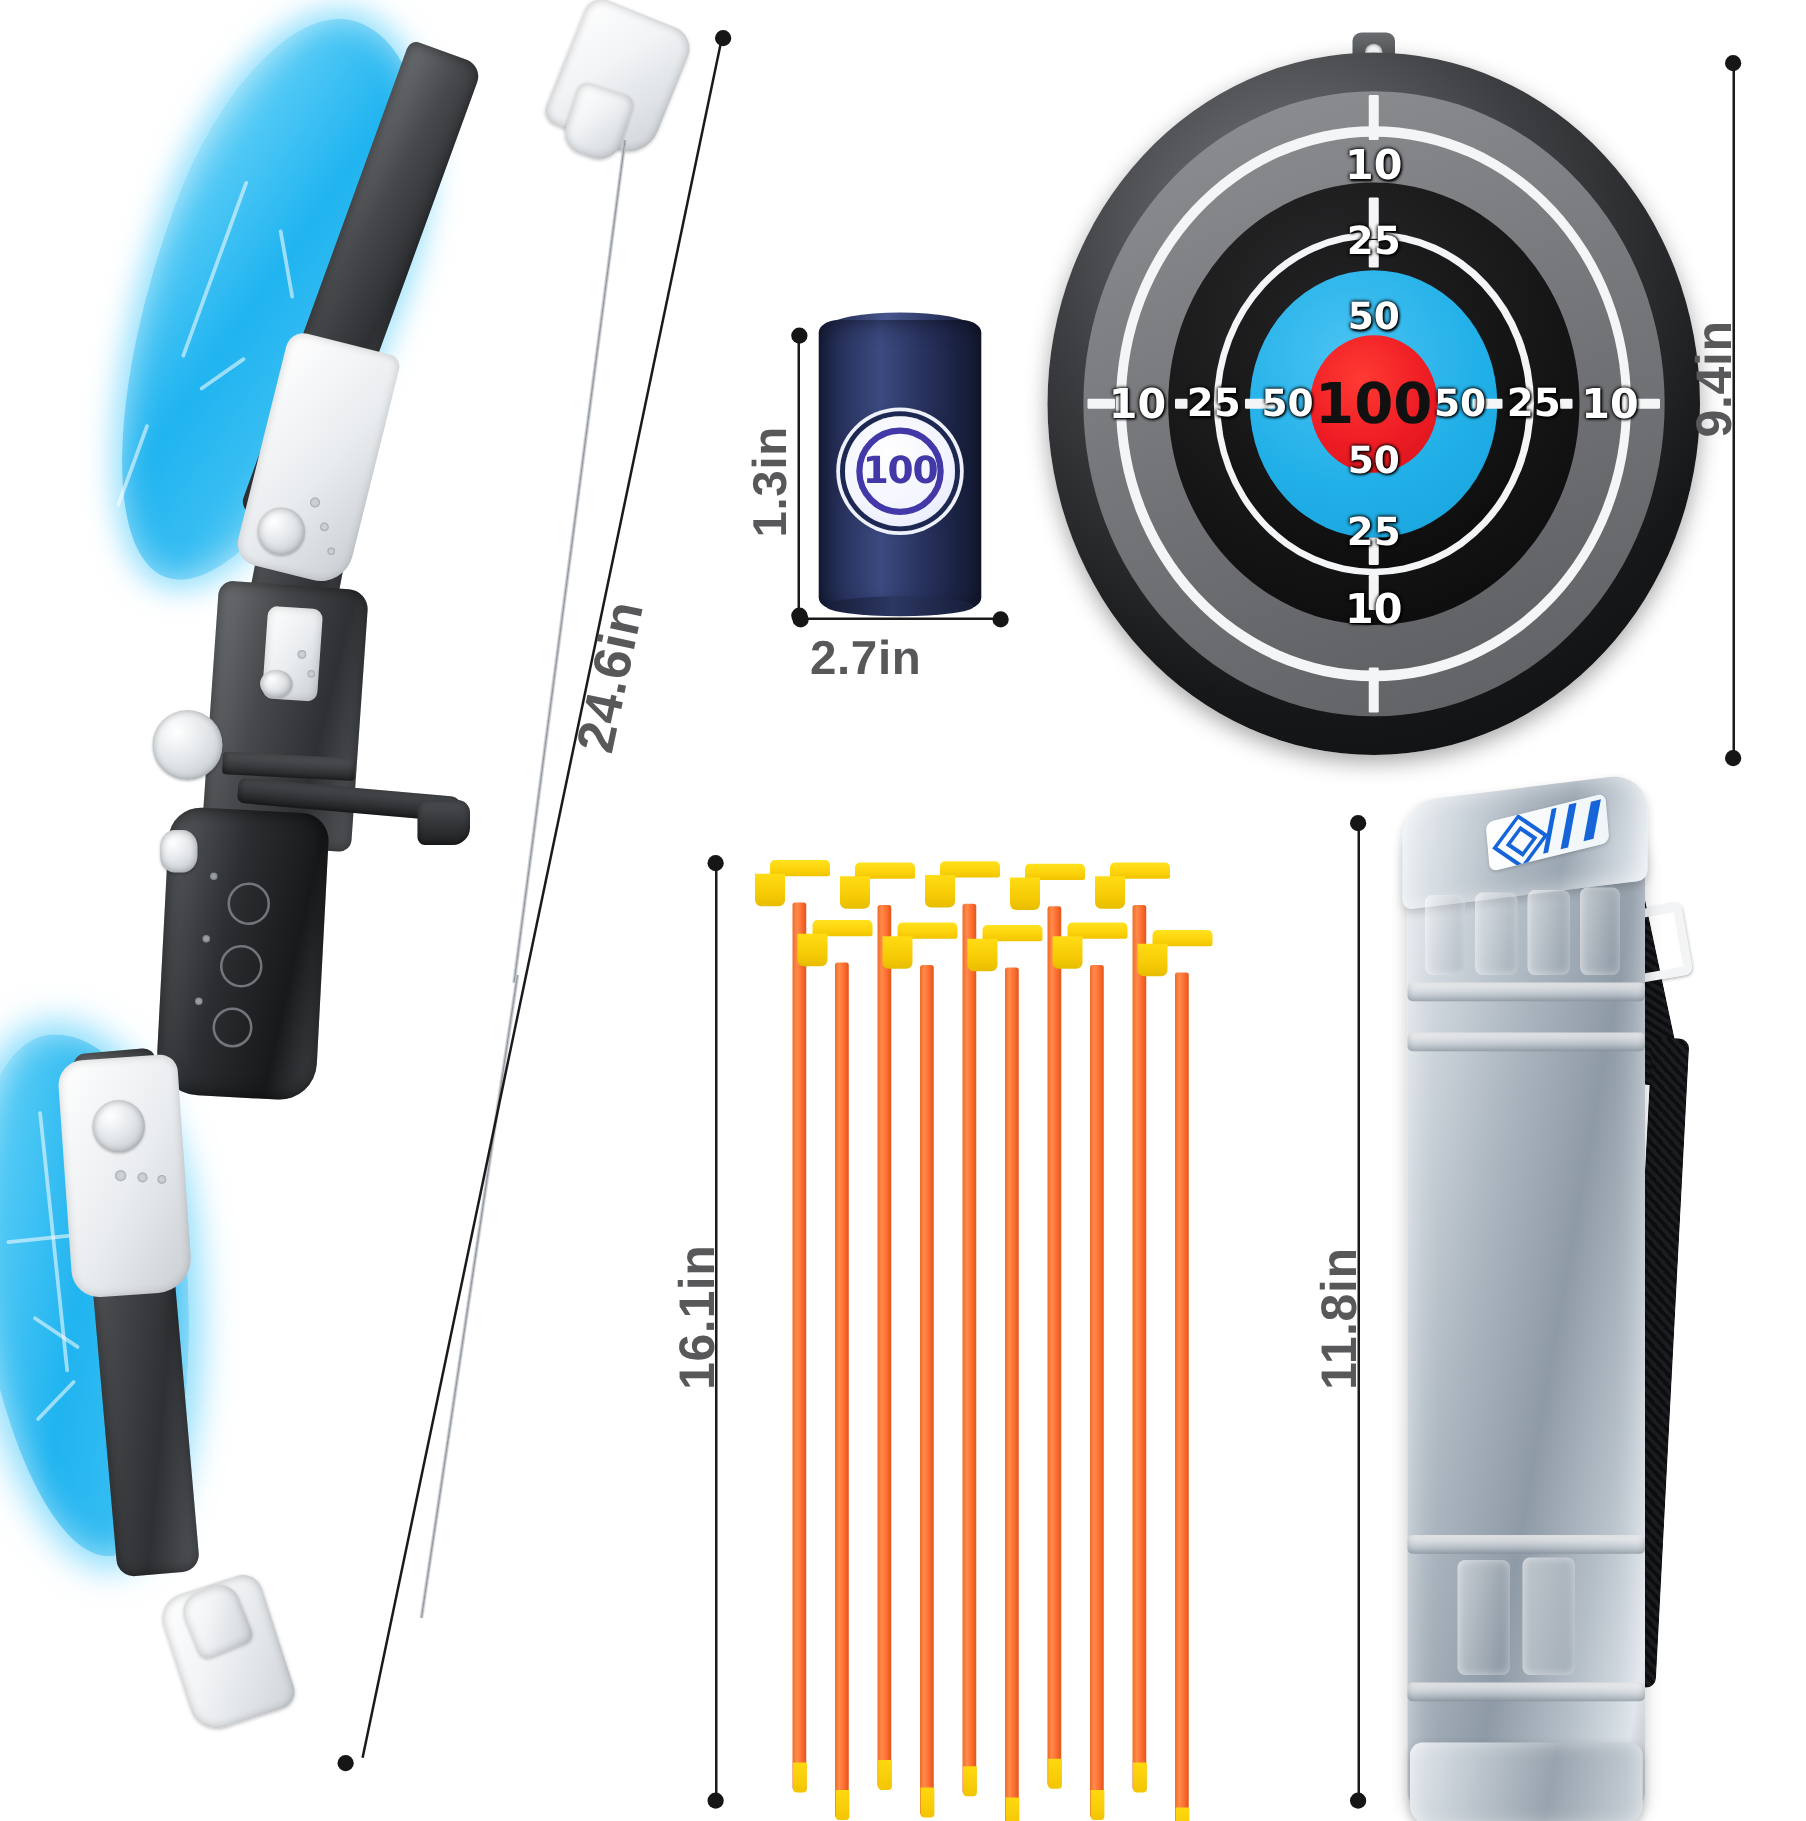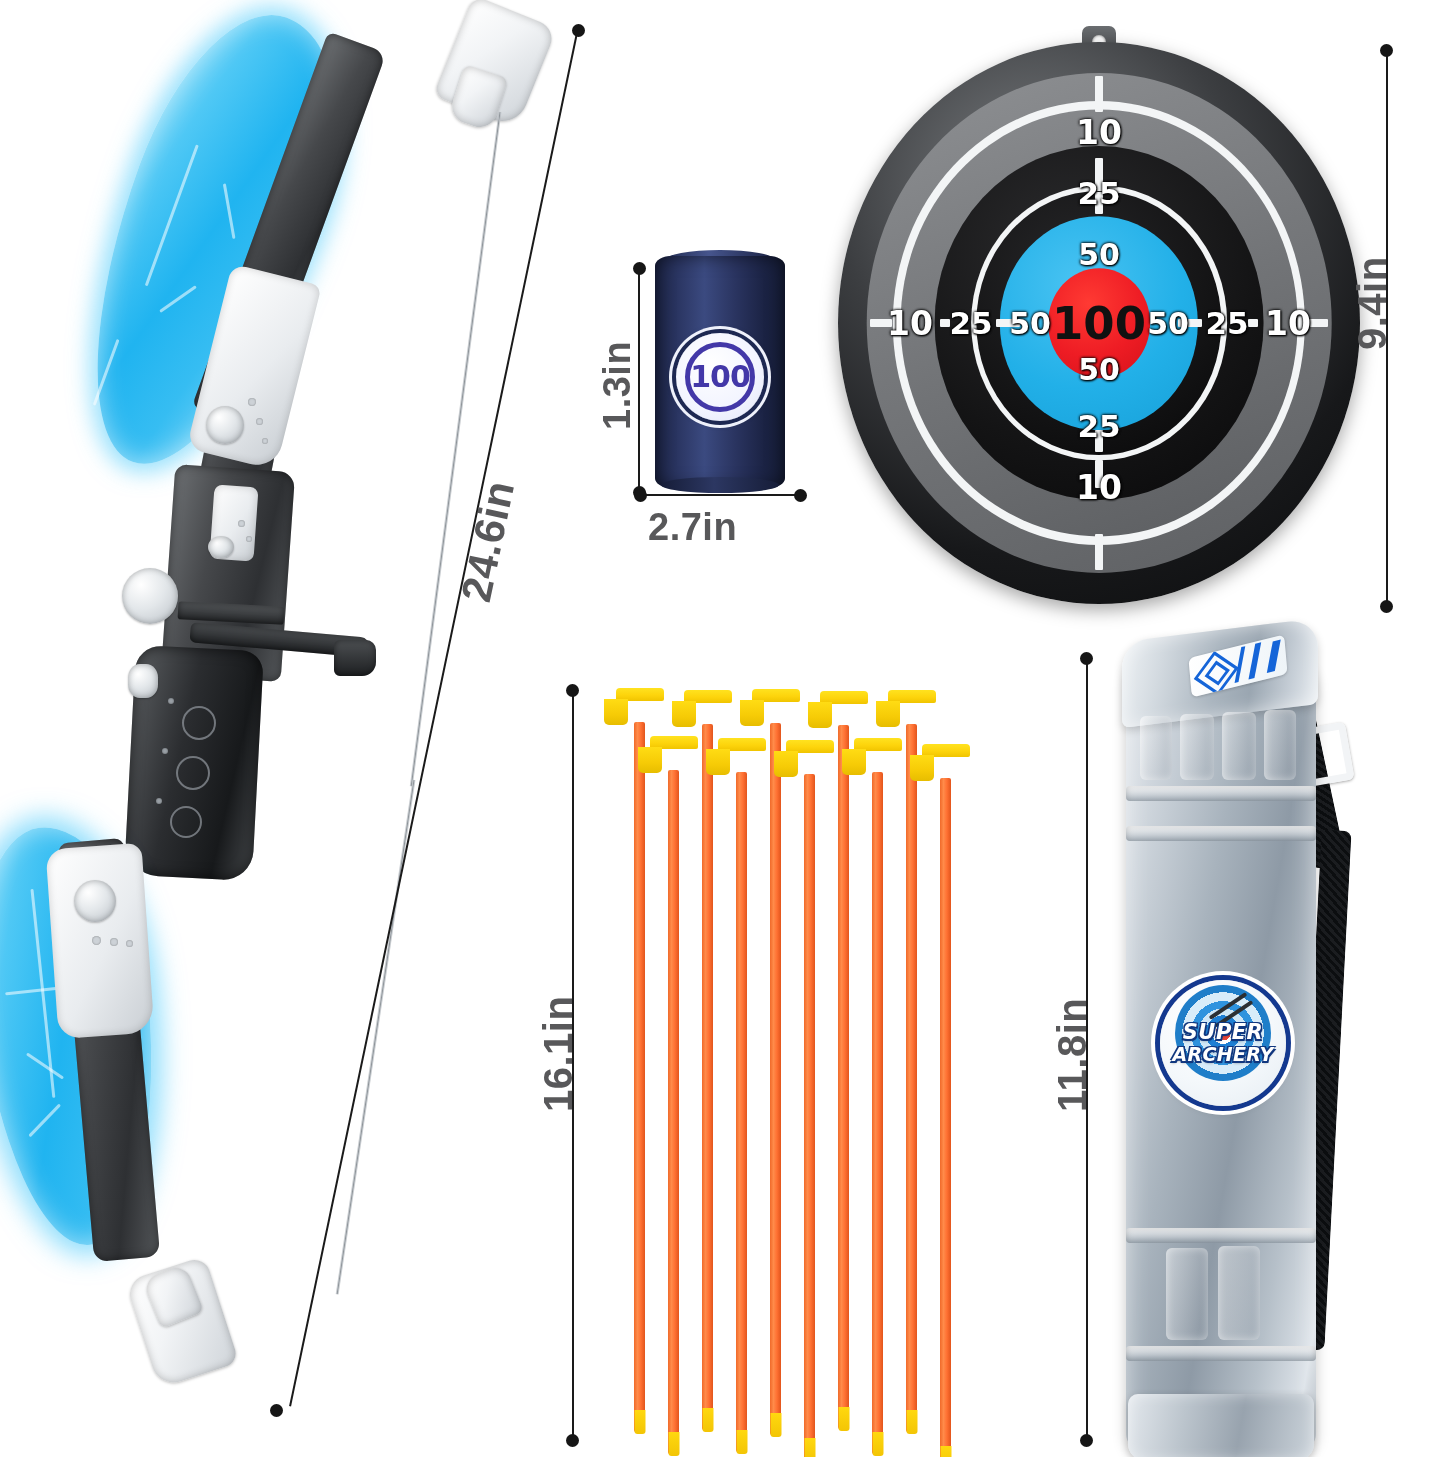--- a/index.html
+++ b/index.html
@@ -410,29 +410,20 @@
     <div class="qv-band" style="top:598px;"></div>
     <div class="qv-band" style="top:716px;"></div>
 
     <div class="qv-panel" style="left:22px;top:86px;width:32px;height:64px;"></div>
     <div class="qv-panel" style="left:62px;top:84px;width:34px;height:66px;"></div>
     <div class="qv-panel" style="left:104px;top:82px;width:34px;height:68px;"></div>
     <div class="qv-panel" style="left:146px;top:80px;width:32px;height:70px;"></div>
     <div class="qv-panel" style="left:48px;top:618px;width:42px;height:92px;"></div>
     <div class="qv-panel" style="left:100px;top:616px;width:42px;height:94px;"></div>
 
-    <div class="qv-logo">
-      <span class="lg-rings"></span>
-      <span class="lg-arrow" style="left:46px;top:24px;"></span>
-      <span class="lg-arrow" style="left:52px;top:32px;"></span>
-      <span class="lg-txt">
-        <b class="lg1">SUPER</b>
-        <b class="lg2">ARCHERY</b>
-      </span>
-    </div>
 
     <div class="qv-bot"></div>
   </div>
 
   <div class="dimline v" style="left:1086px;top:658px;height:782px;"></div>
   <span class="dot" style="left:1080px;top:652px;"></span>
   <span class="dot" style="left:1080px;top:1434px;"></span>
   <div class="dimlabel" style="left:1050px;top:1112px;font-size:40px;transform:rotate(-90deg);transform-origin:left top;">11.8in</div>
 
 </div>

